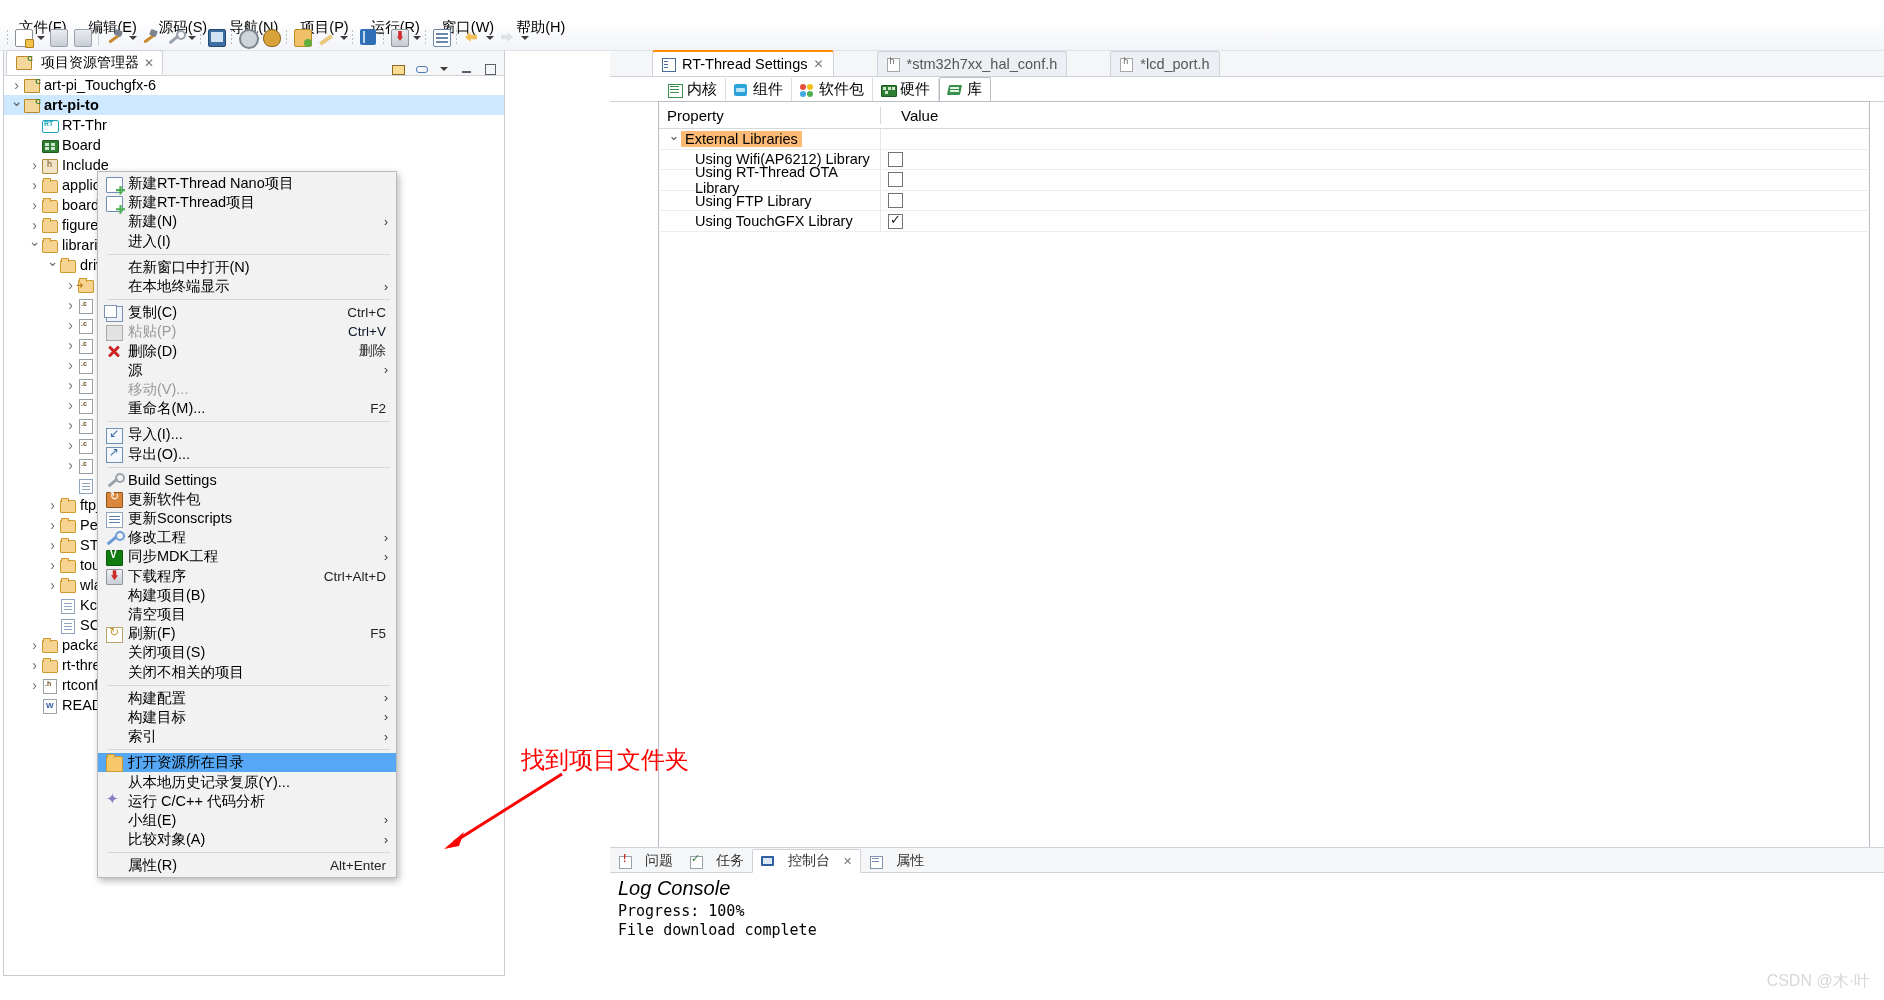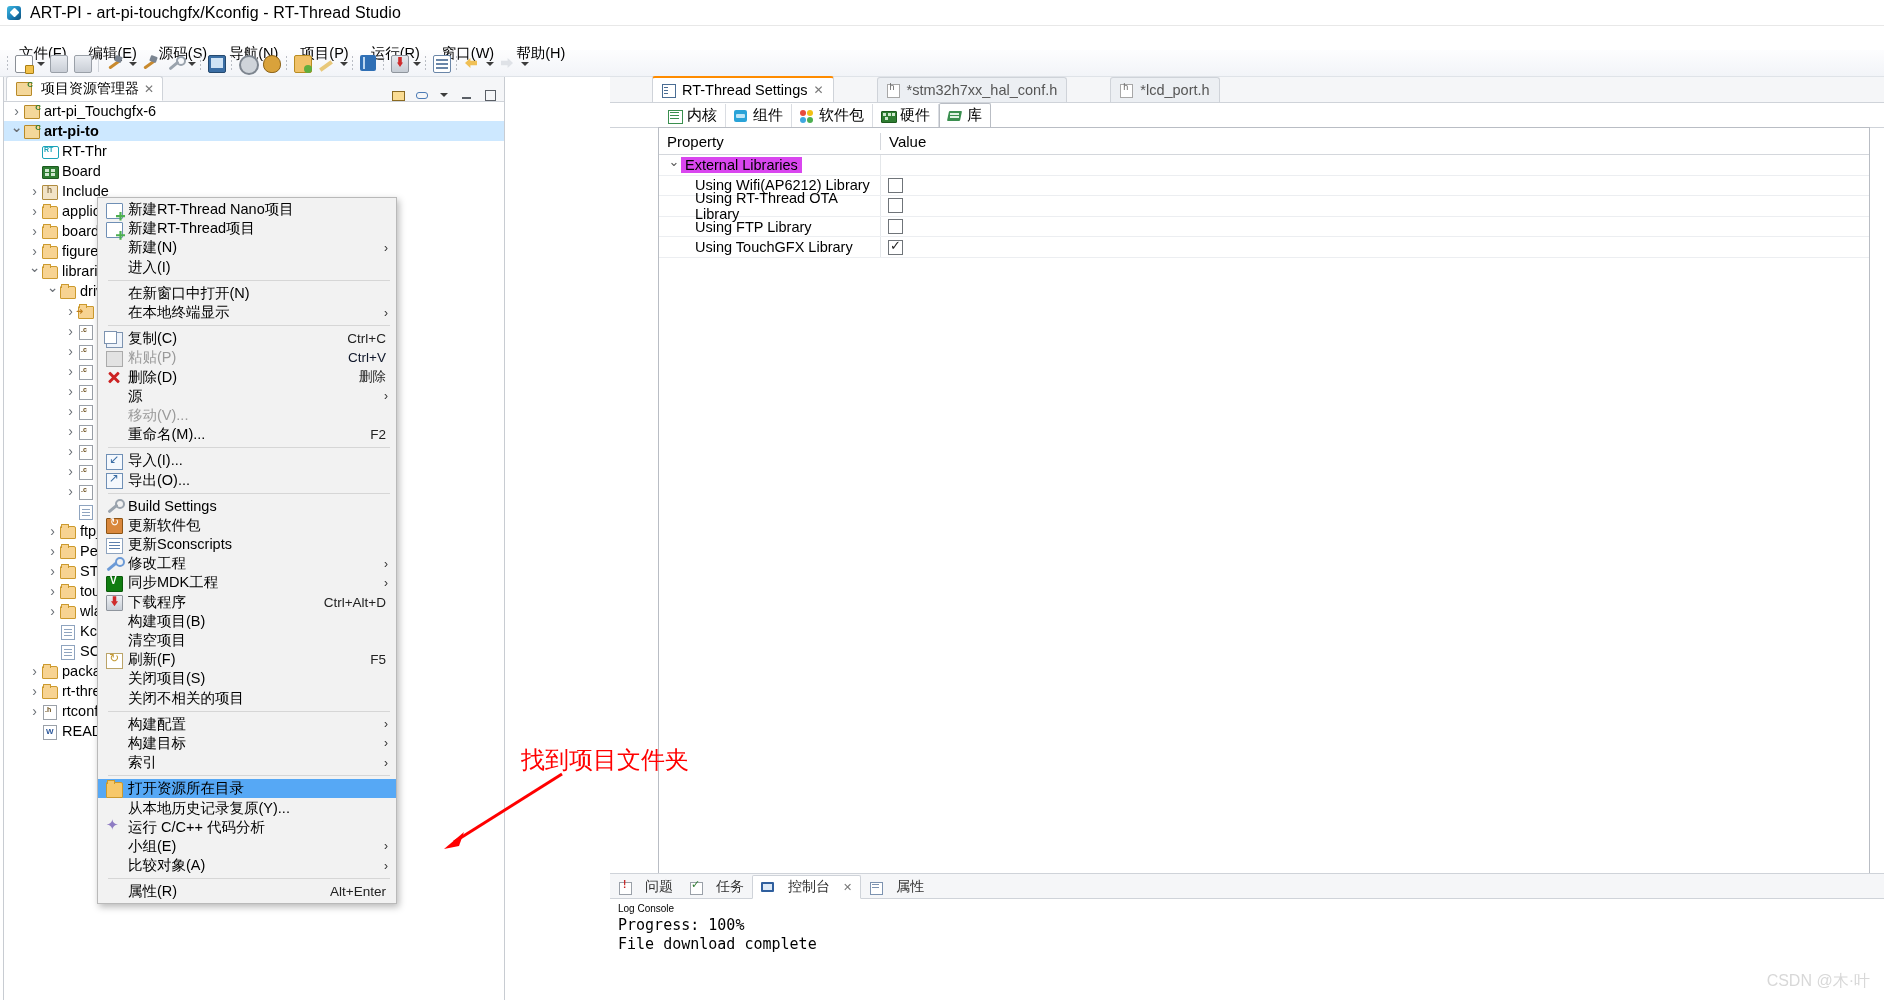--- a/index.html
+++ b/index.html
@@ -215,26 +215,26 @@
   .si-pkg:before{content:"";position:absolute;left:0;top:1px;width:6px;height:6px;background:#e84c3d;border-radius:50%;
     box-shadow:7px 0 0 #f2c014,0 7px 0 #3fa8e0,7px 7px 0 #4caf50;}
   .si-hw:before{content:"";position:absolute;left:0;top:2px;width:14px;height:10px;background:#2f7d32;border:1px solid #1c5a1e;border-radius:1px;}
   .si-hw:after{content:"";position:absolute;left:2px;top:4px;width:3px;height:3px;background:#cfe8cf;box-shadow:5px 0 0 #cfe8cf,9px 0 0 #cfe8cf,2px 4px 0 #cfe8cf;}
   .si-lib:before{content:"";position:absolute;left:0;top:2px;width:13px;height:10px;background:#3a8f4f;transform:skewX(-12deg);border-radius:1px;}
   .si-lib:after{content:"";position:absolute;left:2px;top:4px;width:9px;height:2px;background:#dff3e3;box-shadow:0 3px 0 #dff3e3;}
 
   .propbox{position:absolute;left:48px;right:14px;top:50px;bottom:100px;border:1px solid #b9bdc4;background:#fff;box-sizing:border-box;}
   .prop-head{height:26px;display:flex;border-bottom:1px solid #d4d7dc;font-size:15px;align-items:center;}
   .prop-head .c1{width:221px;padding-left:8px;box-sizing:border-box;}
-  .prop-head .c2{flex:1;padding-left:8px;border-left:1px solid #d4d7dc;box-sizing:border-box;}
+  .prop-head .c2{flex:1;padding-left:20px;border-left:1px solid #d4d7dc;box-sizing:border-box;}
   .prow{height:19.6px;display:flex;align-items:center;font-size:14.5px;border-bottom:1px solid #eceef1;}
   .prow .p1{width:221px;display:flex;align-items:center;box-sizing:border-box;}
   .prow .p2{flex:1;border-left:1px solid #e4e7ea;height:100%;display:flex;align-items:center;padding-left:7px;box-sizing:border-box;}
   .prow.grp .p1{padding-left:6px;}
-  .grp-label{background:#d946ef;padding:0 4px;}
+  .grp-label{background:#fdba74;padding:0 4px;}
   .twist{width:14px;text-align:center;color:#555;font-size:13px;}
   .cbx{width:13px;height:13px;border:1px solid #6f7479;background:#fff;display:inline-block;position:relative;}
   .cbx.on:after{content:"\2713";position:absolute;left:1px;top:-3px;font-size:13px;color:#222;}
 
   .macrobar{position:absolute;left:48px;right:14px;bottom:74px;height:24px;}
   .macro-in{width:100%;height:9px;border:1px solid #b9bdc4;box-sizing:border-box;background:#fff;}
   .macro-txt{font-size:14.5px;padding-top:3px;}
 
   .collapsebar{position:absolute;left:615px;top:380px;width:18px;height:30px;display:flex;align-items:center;justify-content:center;
     font-size:13px;color:#333;}
@@ -248,41 +248,37 @@
   .cn-tab.active{background:#fff;border:1px solid #cfd3d9;border-bottom:1px solid #fff;border-radius:2px 2px 0 0;position:relative;top:1px;}
   .cni{width:14px;height:13px;position:relative;display:inline-block;}
   .cni-prob:before{content:"";position:absolute;left:1px;top:1px;width:11px;height:11px;background:#fff;border:1px solid #9aa0a8;}
   .cni-prob:after{content:"!";position:absolute;left:5px;top:-2px;font-size:10px;color:#c62828;font-weight:bold;}
   .cni-task:before{content:"";position:absolute;left:1px;top:1px;width:11px;height:11px;background:#fff;border:1px solid #9aa0a8;}
   .cni-task:after{content:"\2713";position:absolute;left:2px;top:-3px;font-size:11px;color:#2e7d32;}
   .cni-cons:before{content:"";position:absolute;left:0;top:1px;width:13px;height:10px;background:#2f5f9e;border-radius:1px;}
   .cni-cons:after{content:"";position:absolute;left:2px;top:3px;width:9px;height:6px;background:#dce9f7;}
   .cni-prop:before{content:"";position:absolute;left:1px;top:1px;width:11px;height:11px;background:#fff;border:1px solid #7d93b0;}
   .cni-prop:after{content:"";position:absolute;left:3px;top:3px;width:7px;height:1px;background:#7d93b0;box-shadow:0 3px 0 #7d93b0;}
-  .cn-title{font-size:10px;padding:4px 0 2px 8px;}
+  .cn-title{font-size:20px;padding:4px 0 2px 8px;font-style:italic;}
   .cn-body{font-family:"DejaVu Sans Mono","Liberation Mono",monospace;font-size:15px;padding-left:8px;line-height:19px;}
 
   
   .anno-text{
     position:absolute;left:521px;top:744px;color:#ff0000;font-size:24px;font-weight:normal;z-index:60;
     white-space:nowrap;
   }
   .anno-arrow{position:absolute;left:440px;top:770px;width:130px;height:80px;z-index:60;}
 
   .watermark{position:absolute;right:14px;bottom:8px;color:#d8d8d8;font-size:16px;z-index:5;}
 </style>
 </head>
 <body>
 
 <div class="app">
 
-  <div class="titlebar">
-    <span class="tb-ico"></span>
-    <span class="tb-text">ART-PI - art-pi-touchgfx/Kconfig - RT-Thread Studio</span>
-  </div>
 
   <div class="menubar">
     <span class="mi">文件(F)</span>
     <span class="mi">编辑(E)</span>
     <span class="mi">源码(S)</span>
     <span class="mi">导航(N)</span>
     <span class="mi">项目(P)</span>
     <span class="mi">运行(R)</span>
     <span class="mi">窗口(W)</span>
     <span class="mi">帮助(H)</span>

